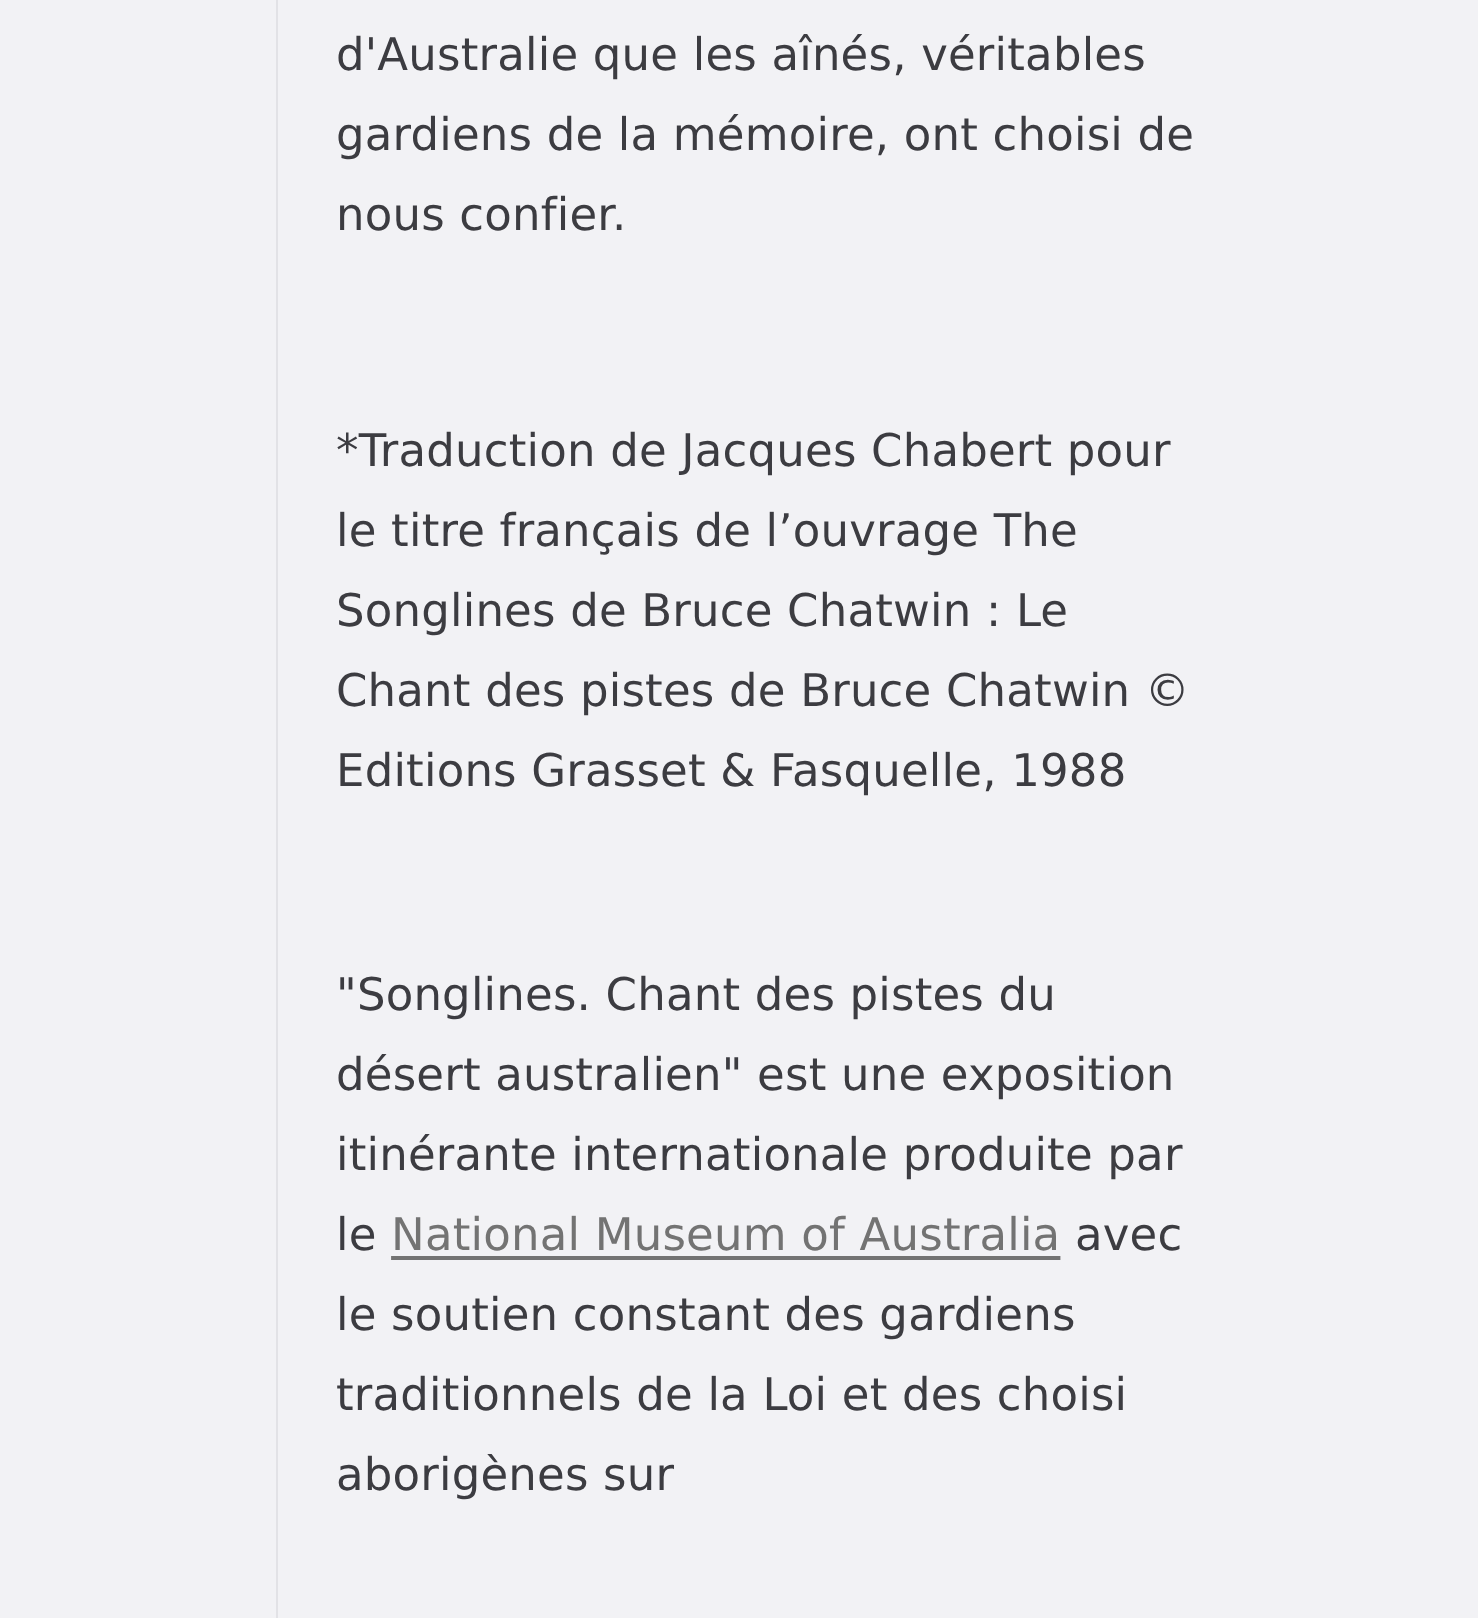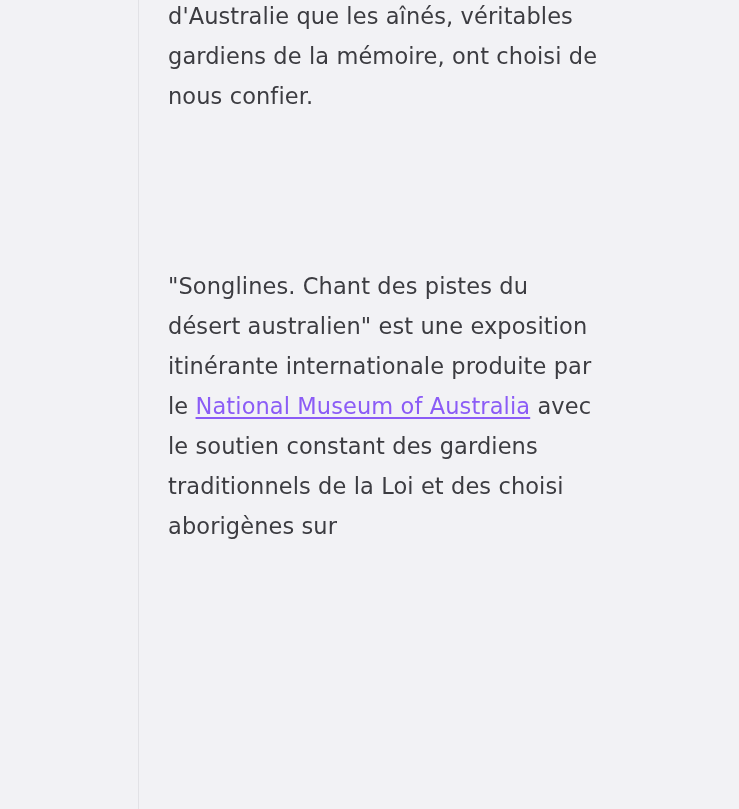--- a/index.html
+++ b/index.html
@@ -23,58 +23,59 @@
     position: absolute;
     left: 138px;
     top: 0;
     width: 1px;
     height: 809px;
     background: #e2e2e6;
   }
   .content {
     position: absolute;
     left: 168px;
-    top: 0;
+    top: 12px;
     width: 430px;
   }
   .para {
     margin: 0;
     color: #3c3c41;
     font-size: 22.5px;
     line-height: 40px;
     letter-spacing: 0.1px;
     font-weight: 400;
   }
   .para.first {
     margin-top: -4px;
   }
   .gap-lg {
     height: 78px;
   }
   .gap-md {
     height: 72px;
   }
   a.extlink {
-    color: #8b5cf6;
+    color: #737373;
     text-underline-offset: 3px;
     text-decoration-thickness: 1.5px;
   }
 </style>
 </head>
 <body>
 
 <div class="page">
 
   <div class="left-rule"></div>
 
   <div class="content">
 
     <p class="para first">d'Australie que les aînés, véritables gardiens de la mémoire, ont choisi de nous confier.</p>
 
     <div class="gap-lg"></div>
 
+    <p class="para">*Traduction de Jacques Chabert pour le titre français de l’ouvrage The Songlines de Bruce Chatwin : Le Chant des pistes de Bruce Chatwin © Editions Grasset &amp; Fasquelle, 1988</p>
 
     <div class="gap-md"></div>
 
     <p class="para"><span>"Songlines. Chant des pistes du désert australien" est une exposition itinérante internationale produite par le </span><a class="extlink" href="#">National Museum of Australia</a><span> avec le soutien constant des gardiens traditionnels de la Loi et des choisi aborigènes sur</span></p>
 
   </div>
 </div>
 
 </body></html>

